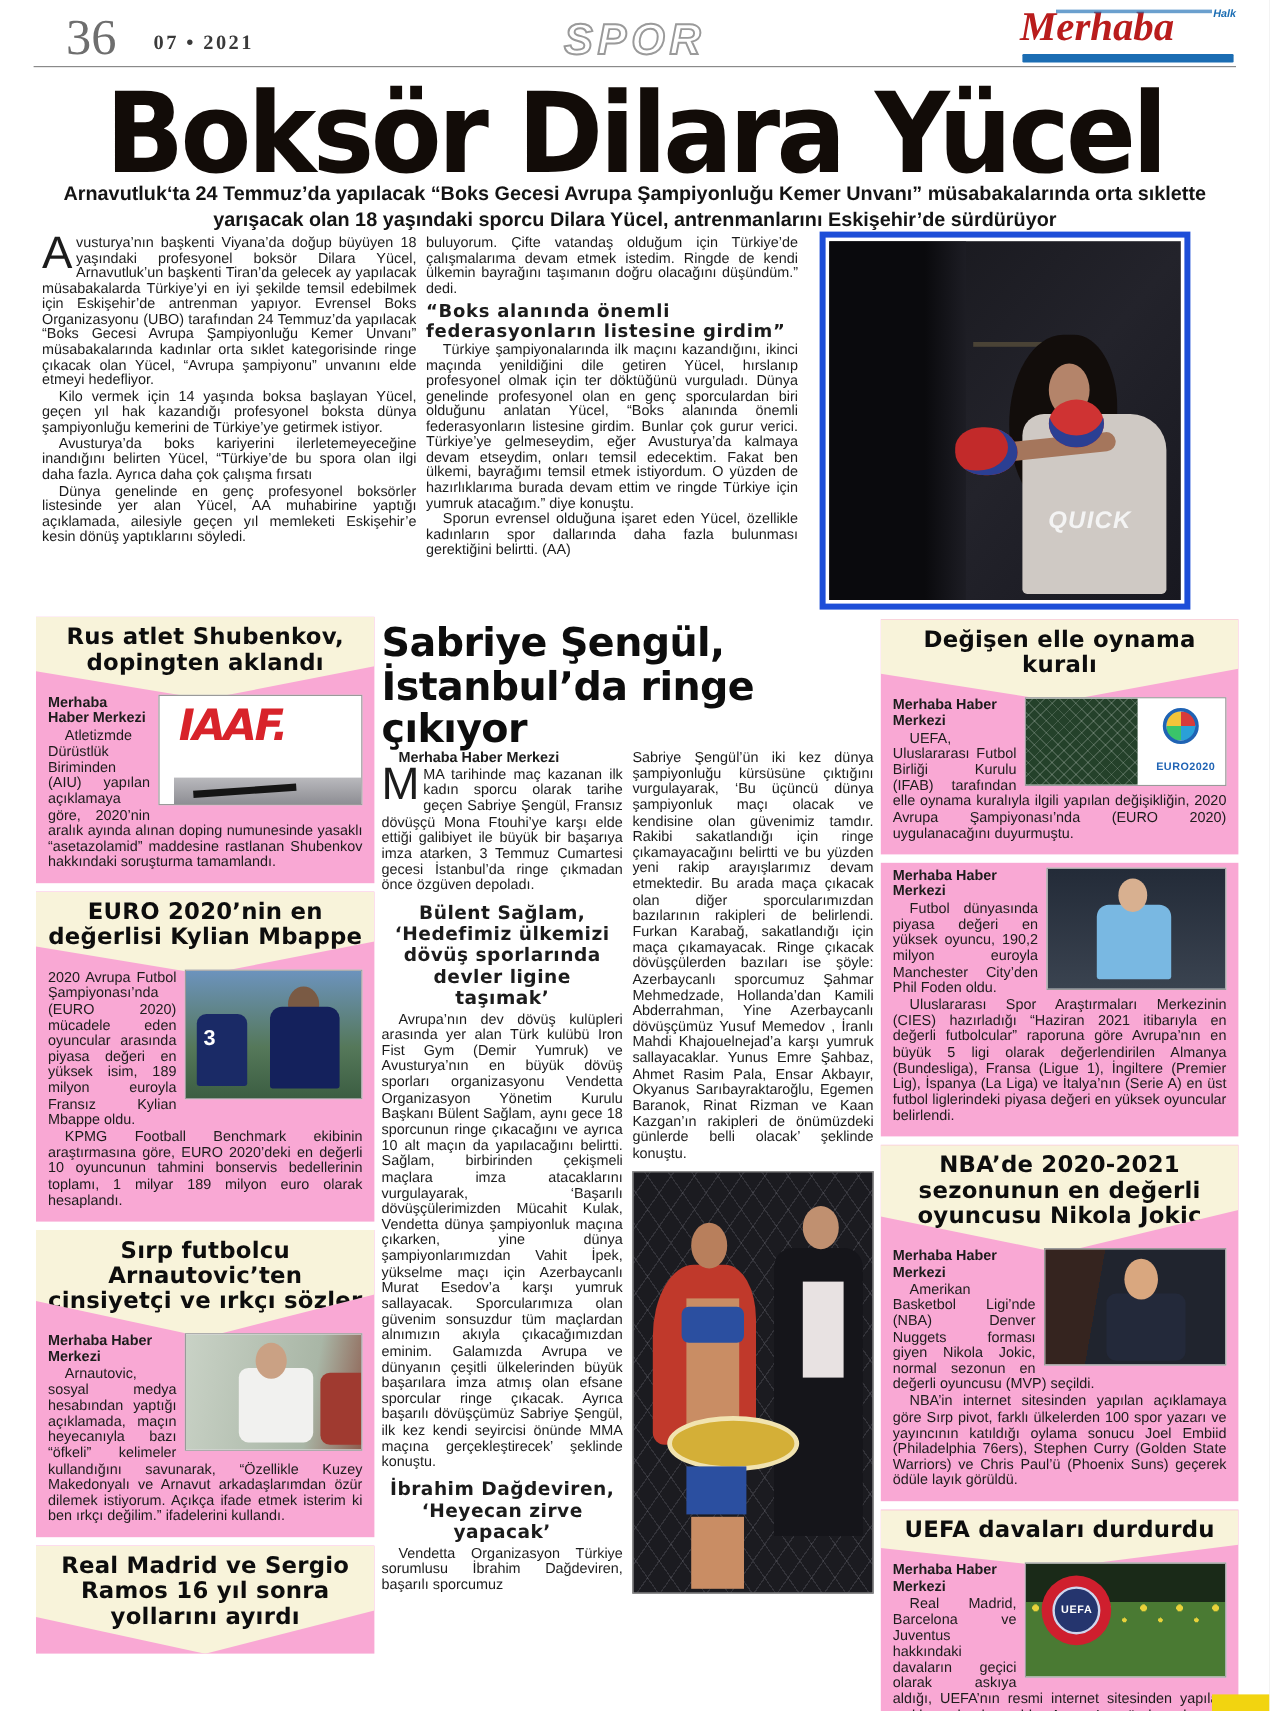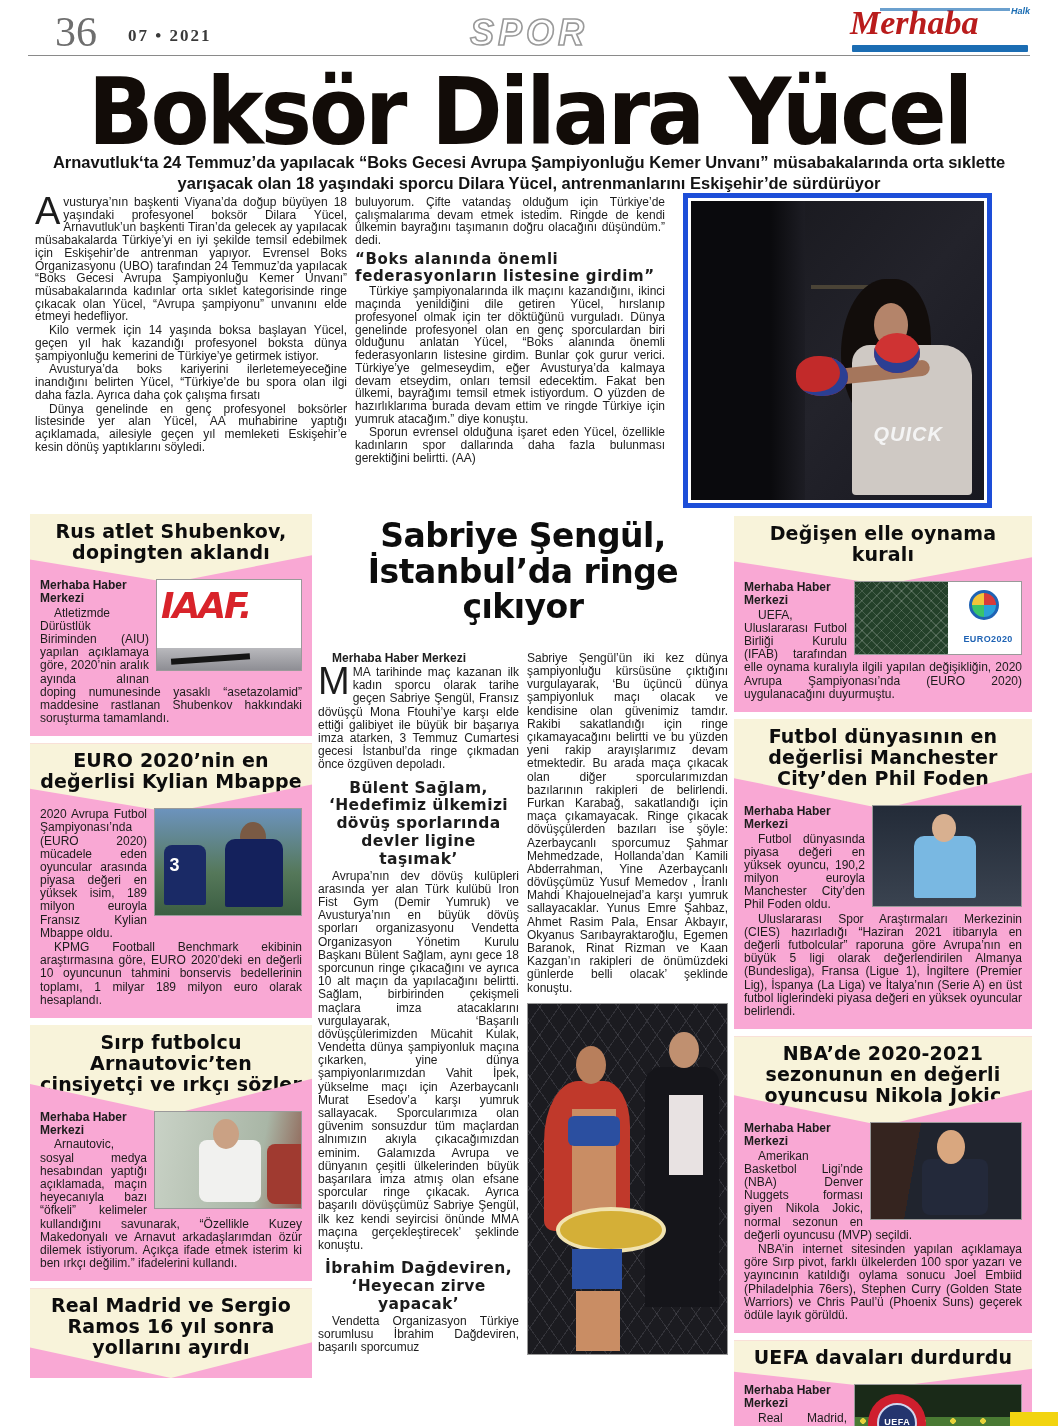--- a/index.html
+++ b/index.html
@@ -91,21 +91,21 @@
   .jokic-inner { width:100%; height:100%; background:linear-gradient(100deg,#35241f 0 30%,#20242e 30% 100%); position:relative; }
   .jk-shirt { position:absolute; left:34%; top:38%; width:66px; height:56px; background:#23293a; border-radius:8px; }
   .jk-head { position:absolute; left:44%; top:8%; width:28px; height:34px; background:#d9a77f; border-radius:50%; }
   .uefa-inner { width:100%; height:100%; background:linear-gradient(#1a2a18 0 34%,#4a7a33 34% 100%); position:relative; }
   .uf-flowers { position:absolute; left:0; right:0; top:30%; height:30%;
     background-image:radial-gradient(circle 3px at 8px 8px,#e8d23a 90%,transparent),radial-gradient(circle 2px at 22px 18px,#e8d23a 90%,transparent); background-size:30px 24px; }
   .uf-badge { position:absolute; left:8%; top:10%; width:58px; height:58px; background:#cf1f2e; border-radius:50%; }
   .uf-inner-c { position:absolute; left:9px; top:9px; width:40px; height:40px; background:#25356e; border-radius:50%; border:2px solid #cfd6ee; display:flex; align-items:center; justify-content:center; color:#fff; font-size:9px; font-weight:800; letter-spacing:.5px; }
   
   #mid { position:absolute; left:318px; top:518px; width:410px; }
-  .mid-headline { font-family:"DejaVu Sans", sans-serif; font-weight:800; font-size:33px; line-height:1.08; text-align:center; letter-spacing:-.5px; color:#0d0d0d; margin-bottom:27px; }
+  .mid-headline { font-family:"DejaVu Sans", sans-serif; font-weight:800; font-size:33px; line-height:1.08; text-align:left; letter-spacing:-.5px; color:#0d0d0d; margin-bottom:0; }
   .mid-cols { display:flex; gap:8px; }
   .mid-col { width:201px; font-size:12px; line-height:1.1; text-align:justify; }
   .mid-col .byline { font-weight:bold; text-align:left; margin-bottom:1px; }
   .mid-col p { text-indent:14px; margin-bottom:1px; }
   .mid-col p.noind { text-indent:0; }
   .mid-subhead { font-family:"DejaVu Sans", sans-serif; font-weight:800; font-size:15.5px; line-height:1.15; text-align:center; letter-spacing:.4px; margin:8px 2px 4px; text-indent:0 !important; }
   .sengul-photo { margin-top:8px; width:201px; height:352px; border:1px solid #9a9a9a; position:relative; overflow:hidden;
     background:#1b1b20; background-image:repeating-linear-gradient(55deg,rgba(120,120,130,.25) 0 1px,transparent 1px 16px),repeating-linear-gradient(-55deg,rgba(120,120,130,.25) 0 1px,transparent 1px 16px); }
   .sg-suit { position:absolute; right:4%; top:18%; width:74px; height:240px; background:#15151a; border-radius:16px 16px 0 0; }
   .sg-shirt { position:absolute; right:12%; top:26%; width:34px; height:80px; background:#e8e2e2; }
@@ -167,21 +167,21 @@
     </div>
   </div>
 
   <div class="rail" style="left:30px; top:514px; width:282px;">
 
     <article class="box">
       <div class="banner">
         <h3>Rus atlet Shubenkov, dopingten aklandı</h3>
       </div>
       <div class="abody">
-        <div class="thumb" style="width:146px;height:92px;">
+        <div class="thumb" style="width:170px;height:92px;padding-left:12px;">
           <div class="iaaf-inner">
             <div class="iaaf-word">IAAF.</div>
             <div class="iaaf-strip"></div>
             <div class="iaaf-hurdle"></div>
           </div>
         </div>
         <p class="byline">Merhaba Haber Merkezi</p>
         <p class="atext">Atletizmde Dürüstlük Biriminden (AIU) yapılan açıklamaya göre, 2020’nin aralık ayında alınan doping numunesinde yasaklı “asetazolamid” maddesine rastlanan Shubenkov hakkındaki soruşturma tamamlandı.</p>
       </div>
     </article>
@@ -271,23 +271,20 @@
             <div class="eu-ball"></div>
             <div class="eu-word">EURO2020</div>
           </div>
         </div>
         <p class="byline">Merhaba Haber Merkezi</p>
         <p class="atext">UEFA, Uluslararası Futbol Birliği Kurulu (IFAB) tarafından elle oynama kuralıyla ilgili yapılan değişikliğin, 2020 Avrupa Şampiyonası’nda (EURO 2020) uygulanacağını duyurmuştu.</p>
       </div>
     </article>
 
     <article class="box">
-      <div class="banner">
-        <h3>Futbol dünyasının en değerlisi Manchester City’den Phil Foden</h3>
-      </div>
       <div class="abody">
         <div class="thumb" style="width:150px;height:102px;">
           <div class="foden-inner">
             <div class="fd-shirt"></div>
             <div class="fd-head"></div>
           </div>
         </div>
         <p class="byline">Merhaba Haber Merkezi</p>
         <p class="atext">Futbol dünyasında piyasa değeri en yüksek oyuncu, 190,2 milyon euroyla Manchester City’den Phil Foden oldu.</p>
         <p class="atext">Uluslararası Spor Araştırmaları Merkezinin (CIES) hazırladığı “Haziran 2021 itibarıyla en değerli futbolcular” raporuna göre Avrupa’nın en büyük 5 ligi olarak değerlendirilen Almanya (Bundesliga), Fransa (Ligue 1), İngiltere (Premier Lig), İspanya (La Liga) ve İtalya’nın (Serie A) en üst futbol liglerindeki piyasa değeri en yüksek oyuncular belirlendi.</p>

